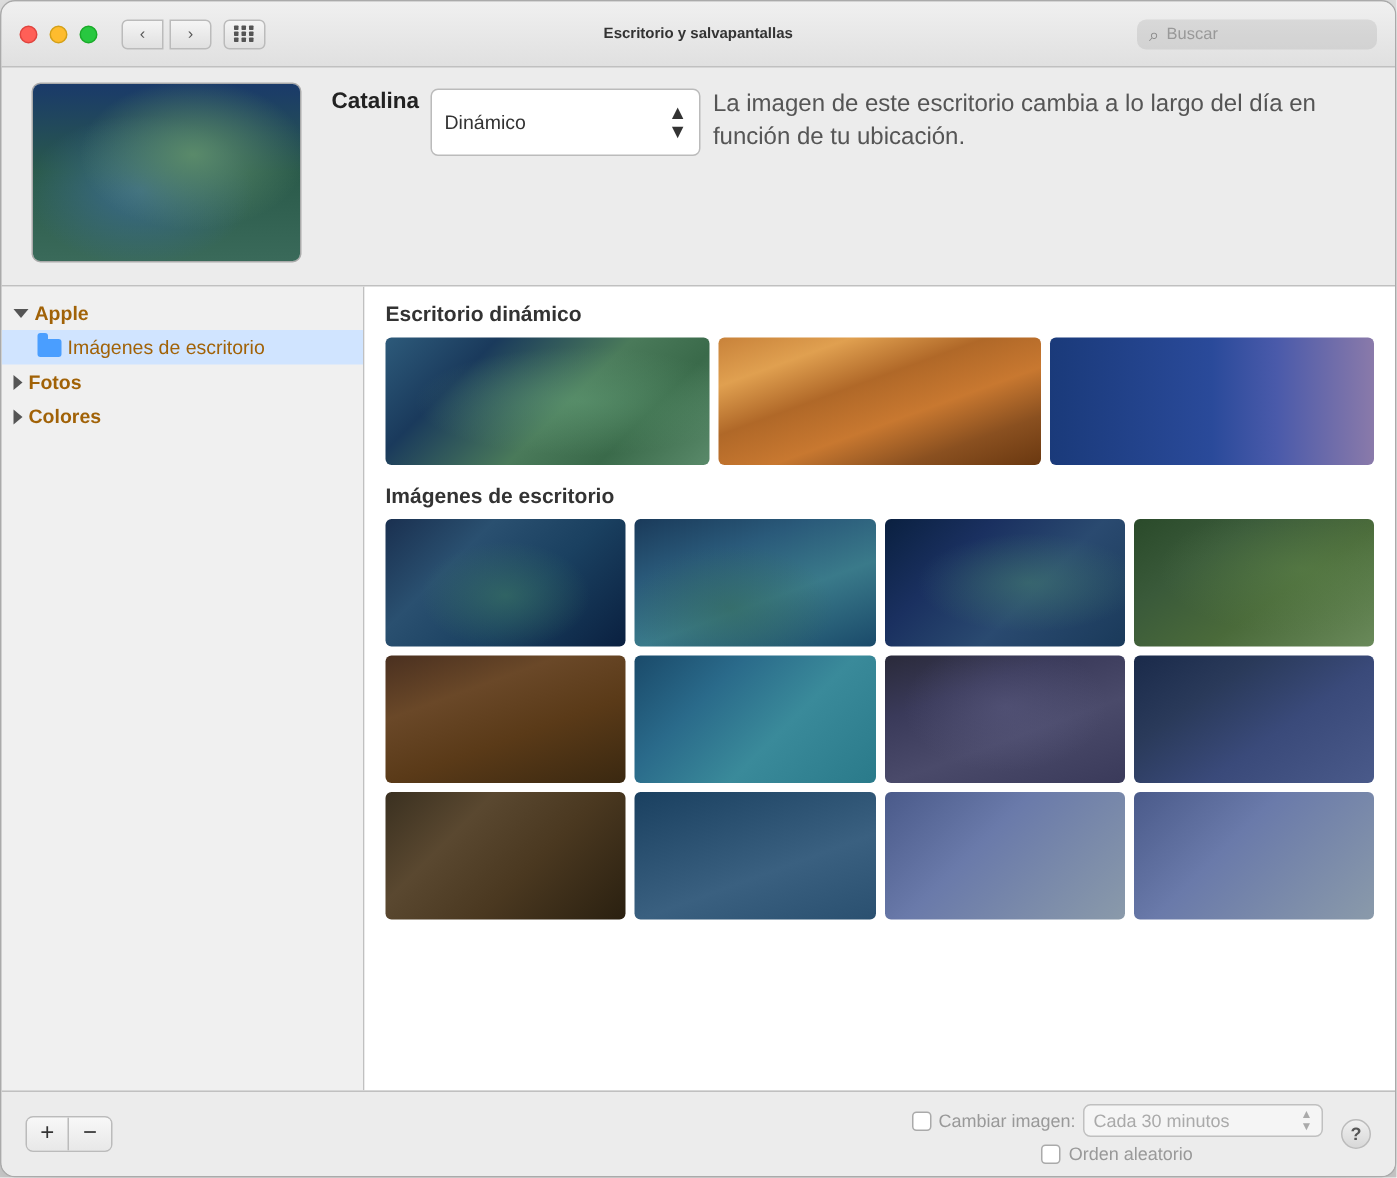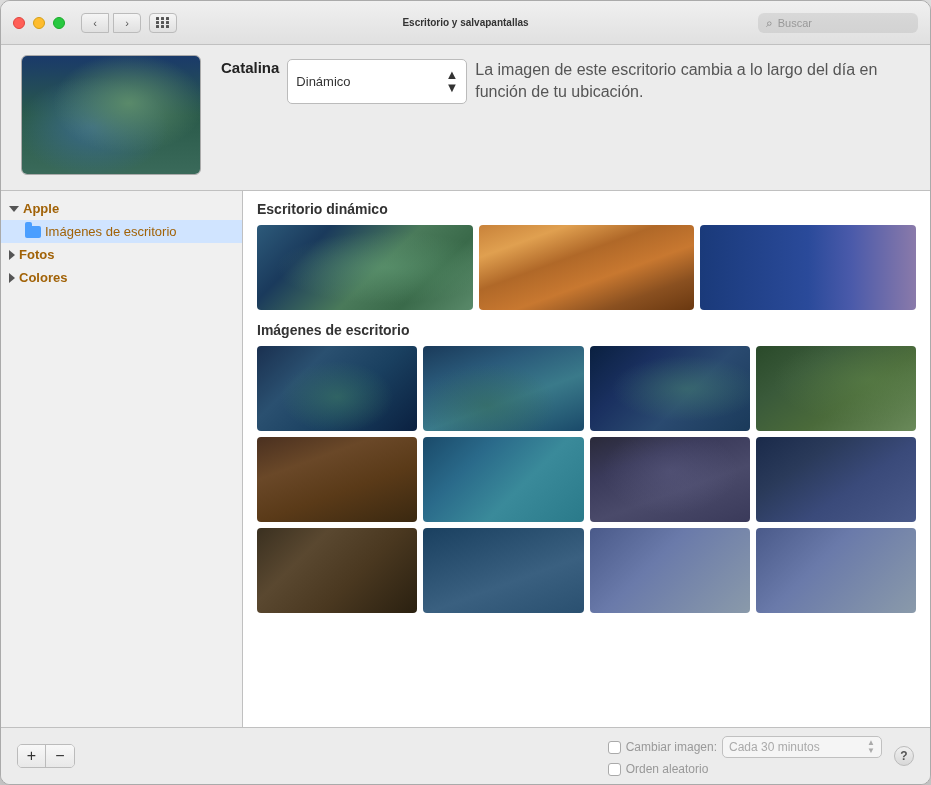--- a/index.html
+++ b/index.html
@@ -461,20 +461,21 @@
       justify-content: center;
       font-size: 12px;
       color: #555;
       cursor: pointer;
       font-weight: bold;
     }
     .bottom-checkboxes {
       display: flex;
       flex-direction: column;
       gap: 4px;
+      align-items: center;
     }
   </style>
 </head>
 <body>
 
 <div class="window">
 
   <div class="titlebar">
     <div class="traffic-lights">
       <div class="traffic-light tl-close"></div>

